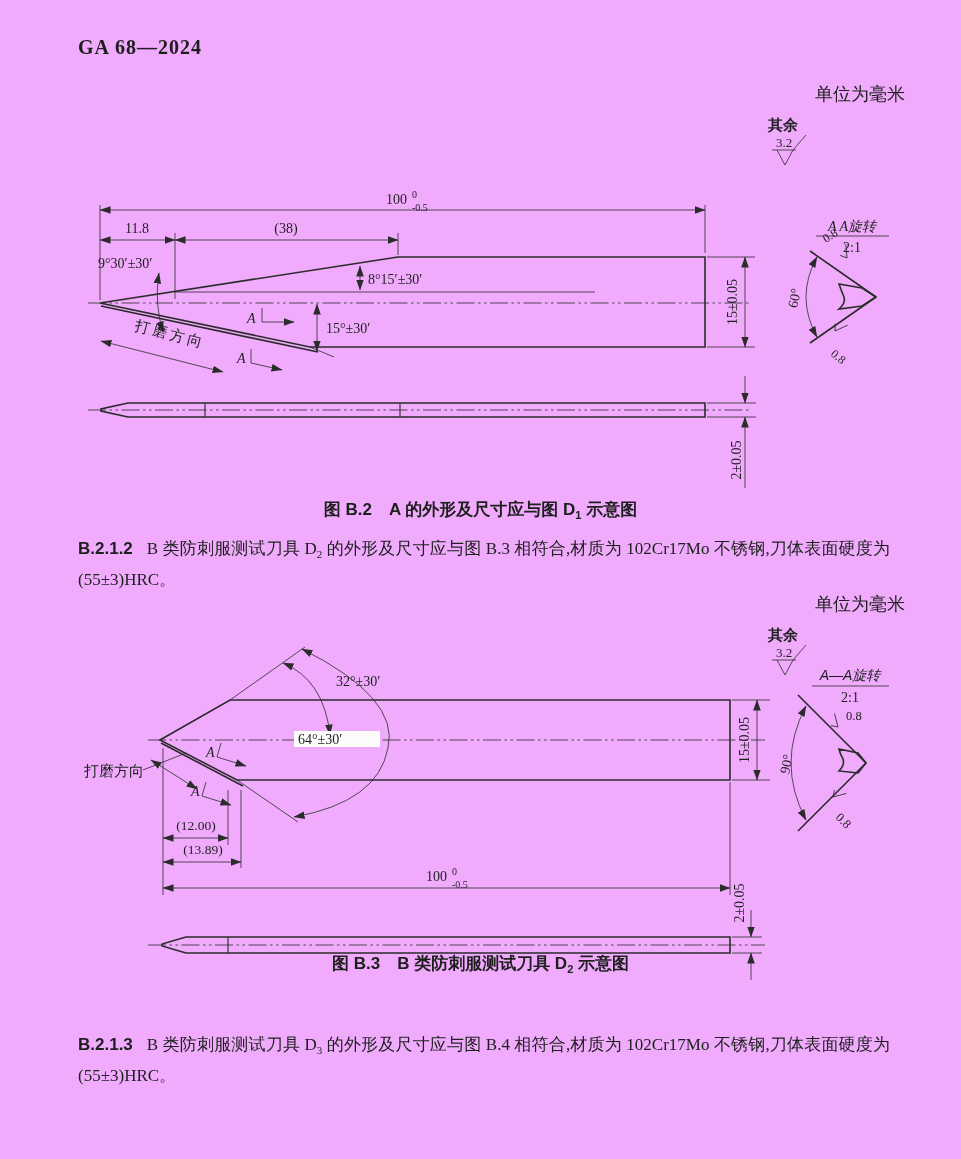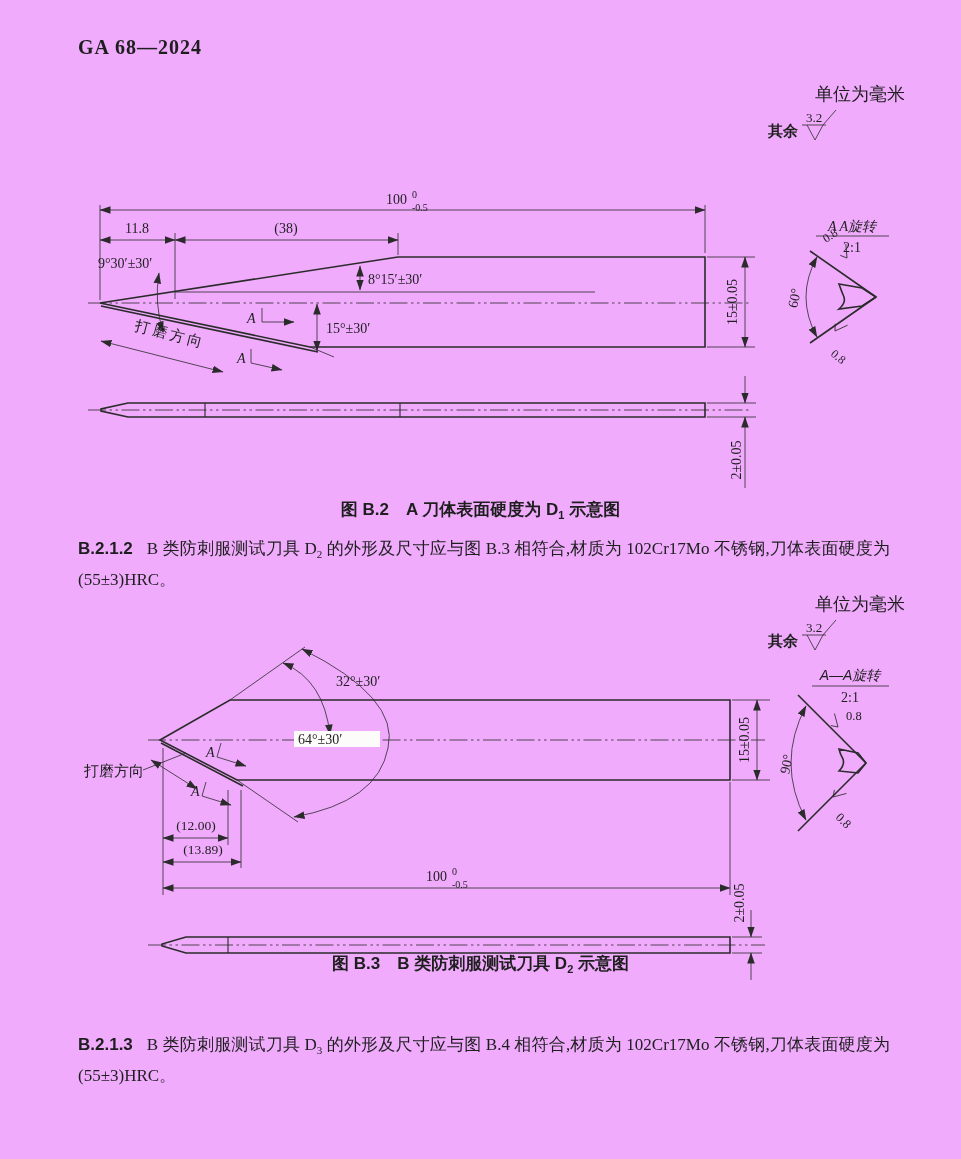--- a/index.html
+++ b/index.html
@@ -4,21 +4,21 @@
 <style>
   html,body{margin:0;padding:0;}
   body{background:#e8e8e8;}
   #page{position:relative;width:961px;height:1159px;background:#f0abfc;margin:0 auto;overflow:hidden;
         font-family:"Liberation Serif","DejaVu Serif",serif;color:#1e1e1e;}
   .abs{position:absolute;}
   #hdr{left:78px;top:36px;font-size:20px;font-weight:bold;letter-spacing:1px;}
   .units{right:56px;top:0;width:140px;text-align:right;font-size:18px;font-family:"Liberation Sans","DejaVu Sans",sans-serif;}
   #units1{top:82px;}
   #units2{top:592px;}
-  .finish{display:flex;align-items:center;font-size:15px;font-family:"Liberation Sans","DejaVu Sans",sans-serif;}
+  .finish{display:flex;align-items:flex-start;font-size:15px;font-family:"Liberation Sans","DejaVu Sans",sans-serif;flex-direction:column;}
   #finish1{left:768px;top:110px;}
   #finish2{left:768px;top:620px;}
   .finish .fprefix{margin-top:6px;font-weight:bold;}
   svg text{fill:#1e1e1e;font-family:"Liberation Serif","DejaVu Serif",serif;}
   .thick{stroke:#2b2b2b;stroke-width:1.6;fill:none;}
   .med{stroke:#2b2b2b;stroke-width:1.1;fill:none;}
   .thin{stroke:#2b2b2b;stroke-width:0.8;fill:none;}
   .cl{stroke:#2b2b2b;stroke-width:0.8;fill:none;stroke-dasharray:18 3.5 2.5 3.5 2.5 3.5;}
   .dimtxt{font-size:14px;}
   .dimsm{font-size:10px;}
@@ -192,21 +192,21 @@
       <text class="dimtxt" transform="translate(791,765) rotate(-78)" text-anchor="middle">90°</text>
       <text font-size="12.5" x="846" y="720">0.8</text>
       <path class="thin" transform="translate(838,727) rotate(-45)" d="M-4,-6 L0,0 L7,-12"></path>
       <path class="thin" transform="translate(833,797) rotate(45)" d="M-4,-6 L0,0 L7,-12"></path>
       <text font-size="12.5" transform="translate(835,818) rotate(45)">0.8</text>
       <path class="thick" d="M839,749 L858,753 L866,763 L858,773 L839,771 Q845,765 843,759 Q840,754 839,749 Z"></path>
     </g>
   </svg>
 
   <div id="cap-b2" class="abs caption">
-    <span>图 B.2　A 刀体表面硬度为 D</span><sub>1</sub><span> 示意图</span>
+    <span>图 B.2　A 的外形及尺寸应与图 D</span><sub>1</sub><span> 示意图</span>
   </div>
 
   <div id="para-b212" class="abs para">
     <span class="plabel">B.2.1.2</span><span>B 类防刺服测试刀具 D</span><sub>2</sub><span> 的外形及尺寸应与图 B.3 相符合,材质为 102Cr17Mo 不锈钢,刀体表面硬度为(55±3)HRC。</span>
   </div>
 
   <div id="cap-b3" class="abs caption">
     <span>图 B.3　B 类防刺服测试刀具 D</span><sub>2</sub><span> 示意图</span>
   </div>
 

